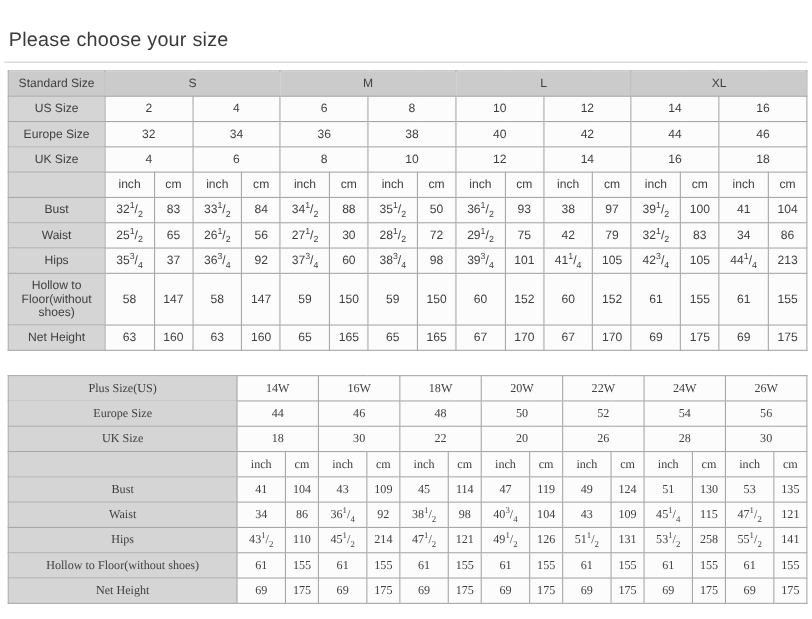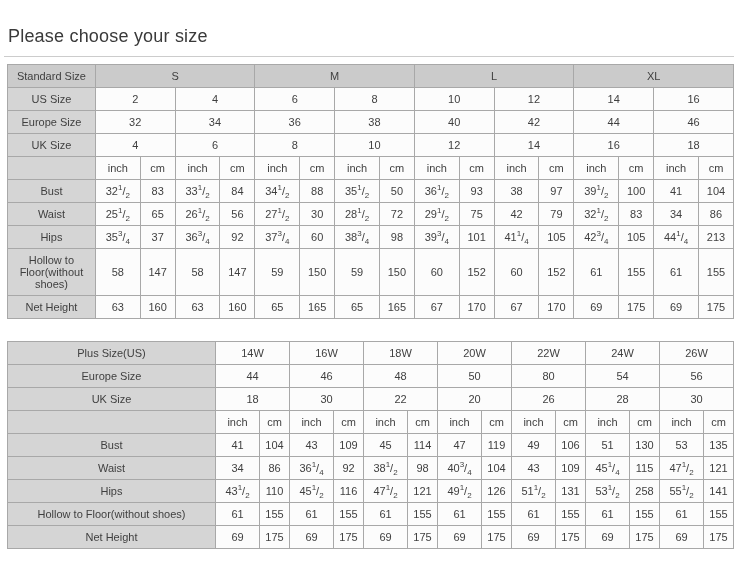--- a/index.html
+++ b/index.html
@@ -20,21 +20,21 @@
     border-collapse:collapse; table-layout:fixed; font-size:11px;
     border:1px solid var(--outer-border); margin-left:3px;
   }
   table.size-table td{
     border:1px solid var(--border); background:var(--cell-bg);
     text-align:center; vertical-align:middle; padding:5px 1px;
     overflow:hidden; word-wrap:break-word;
   }
   table.size-table td.label{background:var(--label-bg); padding:5px 3px;}
   table.size-table tr.hdr td{background:var(--header-bg);}
-  table.plus{margin-top:22px;}
+  table.plus{margin-top:22px;font-family:Liberation Serif, serif;}
   sup{font-size:8px; line-height:0;}
   sub{font-size:8px; line-height:0;}
 </style>
 </head>
 <body>
 
 <div class="page">
   <h1 class="title">Please choose your size</h1>
   <hr class="divider">
 
@@ -244,21 +244,21 @@
           <td colspan="2">22W</td>
           <td colspan="2">24W</td>
           <td colspan="2">26W</td>
         </tr>
         <tr>
           <td class="label">Europe Size</td>
           <td colspan="2">44</td>
           <td colspan="2">46</td>
           <td colspan="2">48</td>
           <td colspan="2">50</td>
-          <td colspan="2">80</td>
+          <td colspan="2">52</td>
           <td colspan="2">54</td>
           <td colspan="2">56</td>
         </tr>
         <tr>
           <td class="label">UK Size</td>
           <td colspan="2">18</td>
           <td colspan="2">30</td>
           <td colspan="2">22</td>
           <td colspan="2">20</td>
           <td colspan="2">26</td>
@@ -286,21 +286,21 @@
           <td class="label">Bust</td>
           <td>41</td>
           <td>104</td>
           <td>43</td>
           <td>109</td>
           <td>45</td>
           <td>114</td>
           <td>47</td>
           <td>119</td>
           <td>49</td>
-          <td>106</td>
+          <td>124</td>
           <td>51</td>
           <td>130</td>
           <td>53</td>
           <td>135</td>
         </tr>
         <tr>
           <td class="label">Waist</td>
           <td>34</td>
           <td>86</td>
           <td>36<sup>1</sup>/<sub>4</sub></td>
@@ -314,21 +314,21 @@
           <td>45<sup>1</sup>/<sub>4</sub></td>
           <td>115</td>
           <td>47<sup>1</sup>/<sub>2</sub></td>
           <td>121</td>
         </tr>
         <tr>
           <td class="label">Hips</td>
           <td>43<sup>1</sup>/<sub>2</sub></td>
           <td>110</td>
           <td>45<sup>1</sup>/<sub>2</sub></td>
-          <td>116</td>
+          <td>214</td>
           <td>47<sup>1</sup>/<sub>2</sub></td>
           <td>121</td>
           <td>49<sup>1</sup>/<sub>2</sub></td>
           <td>126</td>
           <td>51<sup>1</sup>/<sub>2</sub></td>
           <td>131</td>
           <td>53<sup>1</sup>/<sub>2</sub></td>
           <td>258</td>
           <td>55<sup>1</sup>/<sub>2</sub></td>
           <td>141</td>

